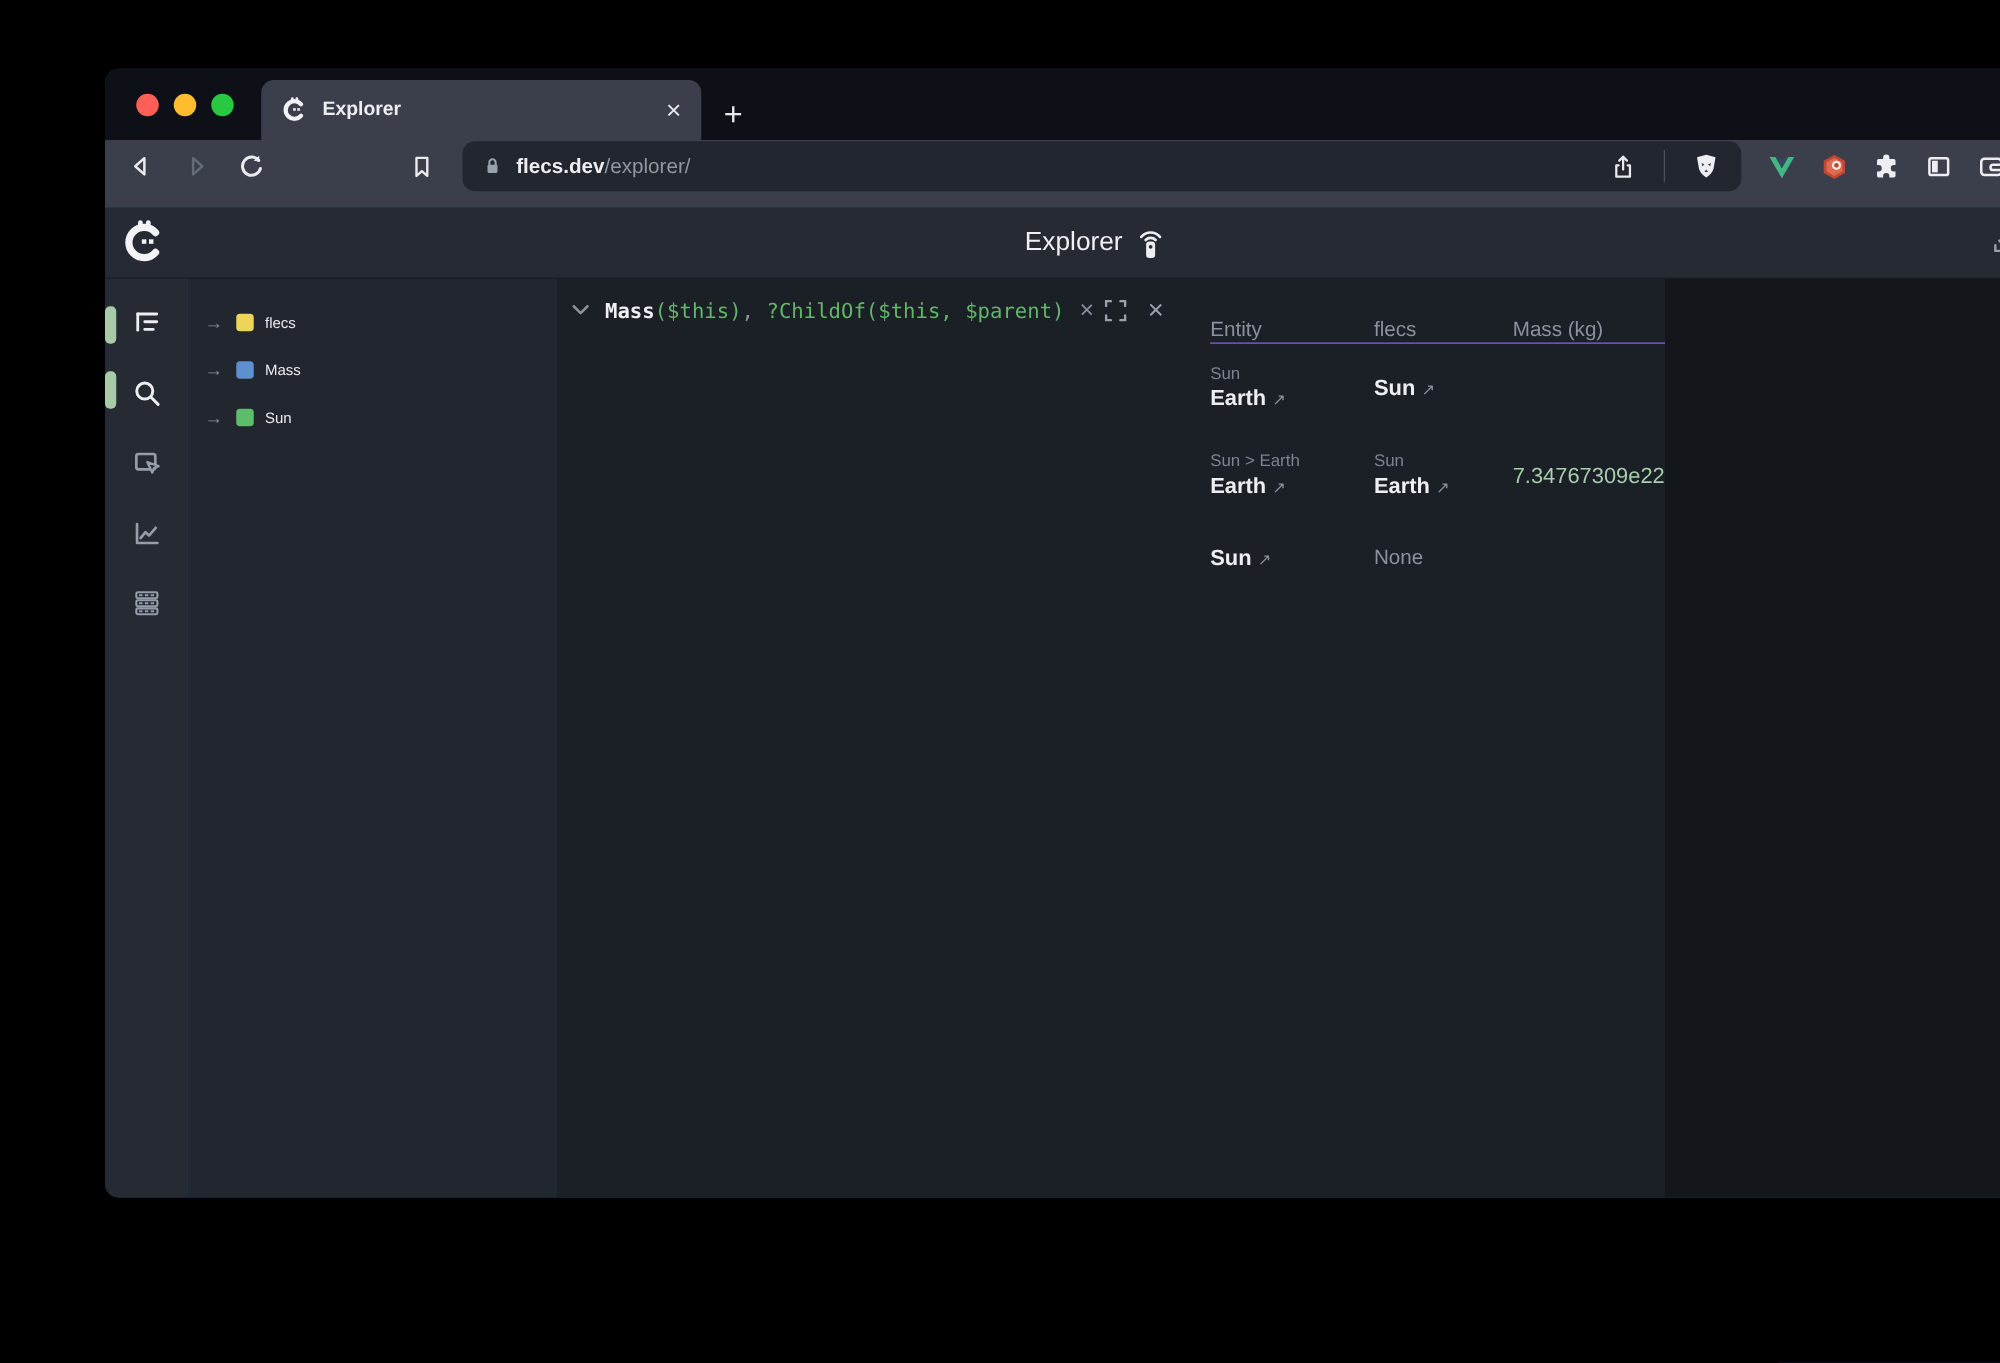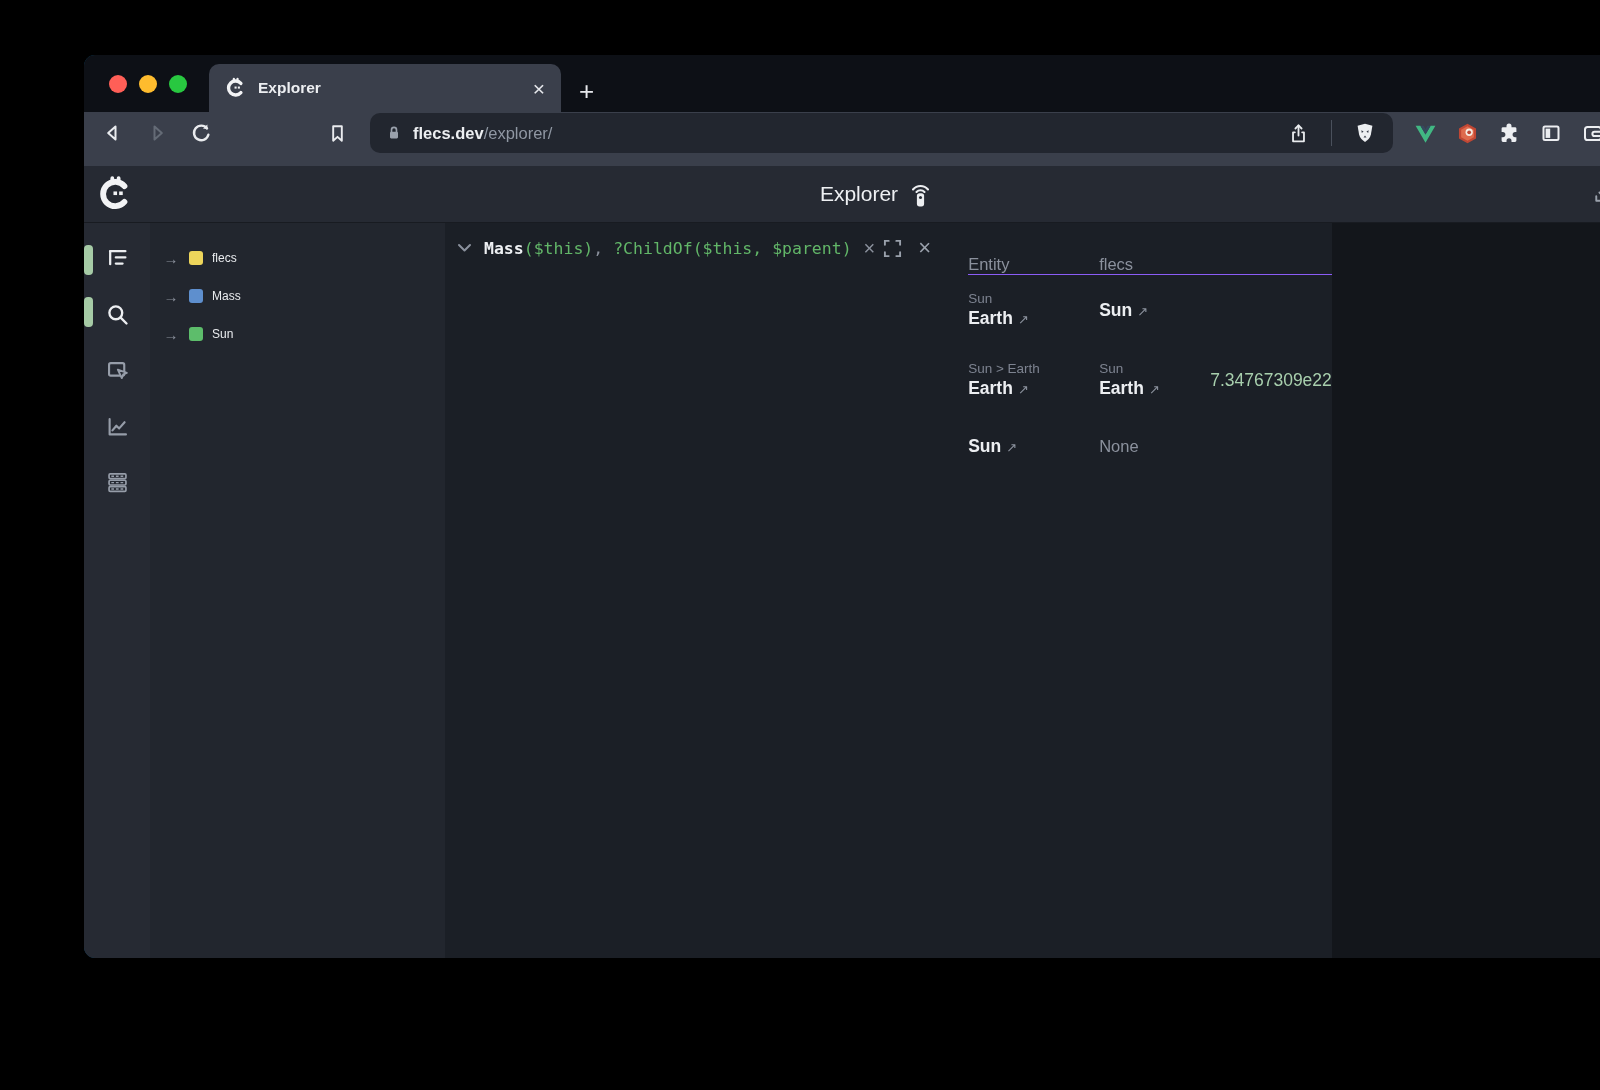--- a/index.html
+++ b/index.html
@@ -320,20 +320,21 @@
             </svg>
           </span>
           <span class="p-close">×</span>
         </span>
       </div>
 
       <div class="qtable">
         <div class="thead">
           <div class="th col-entity">Entity</div>
           <div class="th col-parent">flecs</div>
+          <div class="th col-mass">Mass (kg)</div>
         </div>
 
         <div class="trow r1">
           <div class="col-entity">
             <div class="cellpath">Sun</div>
             <div><span class="ename">Earth</span><span class="larrow">↗</span></div>
           </div>
           <div class="col-parent">
             <div><span class="ename">Sun</span><span class="larrow">↗</span></div>
           </div>

